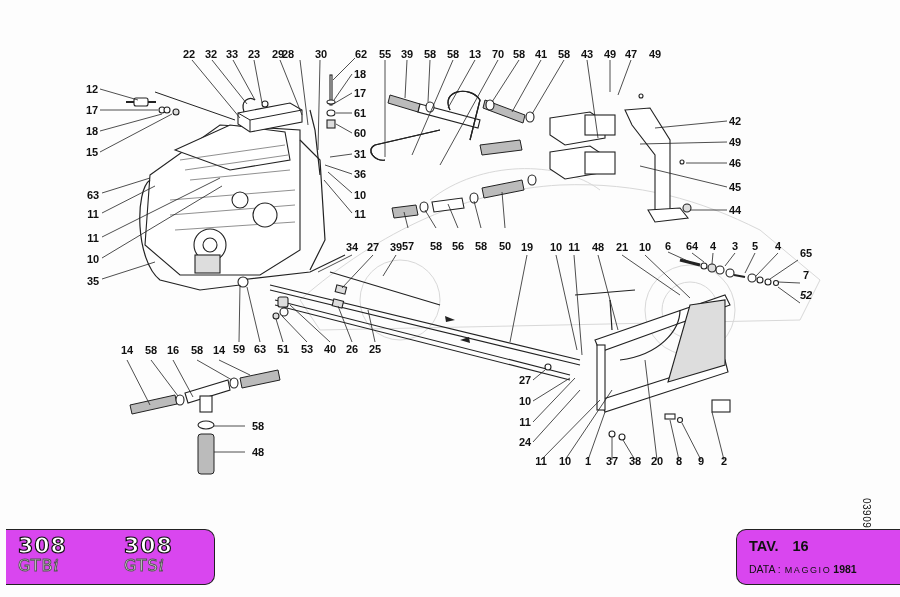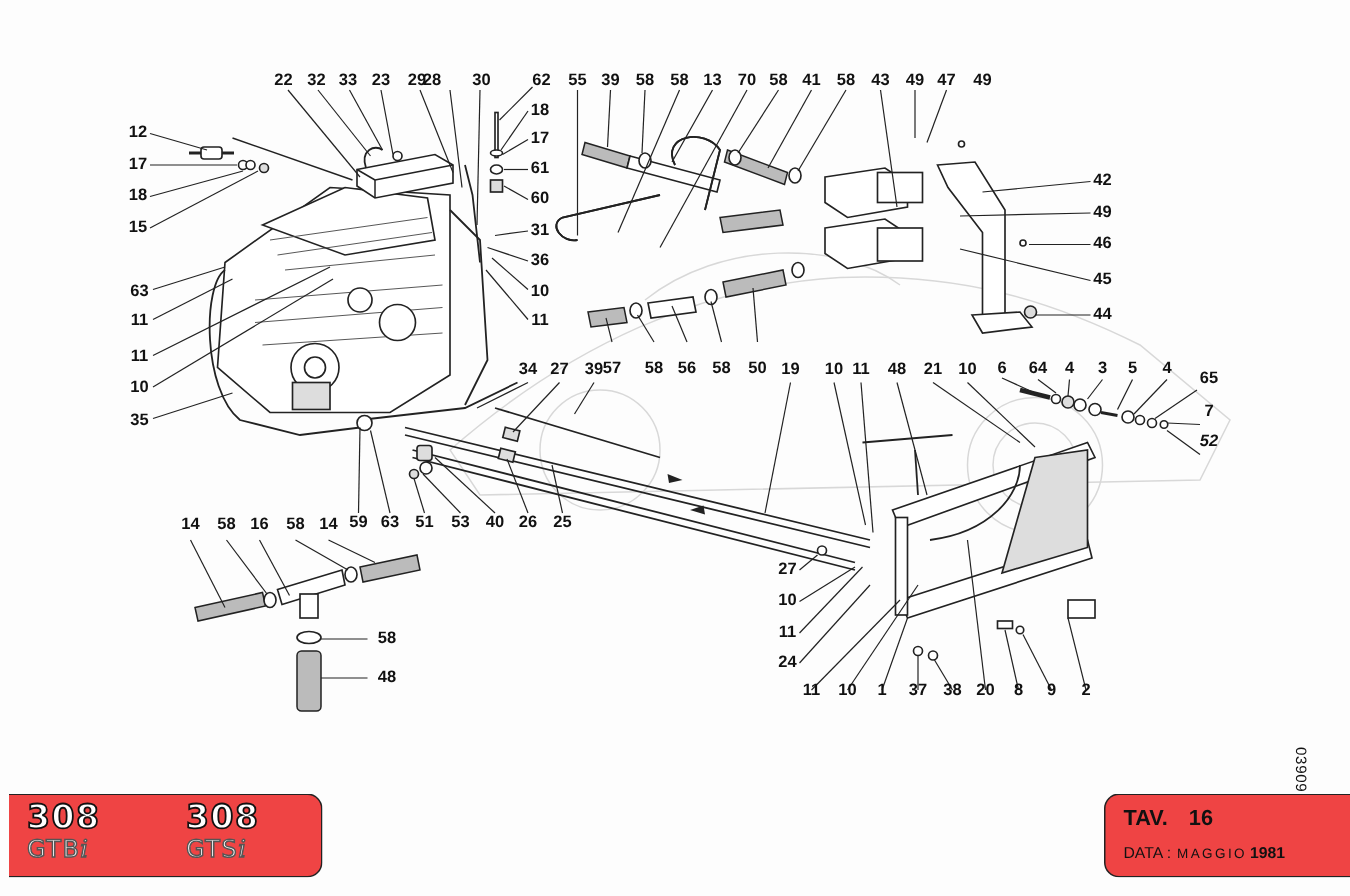--- a/index.html
+++ b/index.html
@@ -7,21 +7,21 @@
   #diagram{position:absolute;left:0;top:0;width:900px;height:520px;}
   .callout{position:absolute;font-family:"Liberation Sans",sans-serif;font-weight:bold;font-size:11px;line-height:11px;color:#111;white-space:nowrap;transform:translate(-50%,-50%);}
   .leader{stroke:#222;stroke-width:0.8;fill:none;}
   .part{stroke:#222;stroke-width:1.1;fill:#fff;}
   .partd{stroke:#222;stroke-width:1.1;fill:#ddd;}
   .hose{stroke:#222;stroke-width:1;fill:#bbb;}
   .pipe{stroke:#222;stroke-width:1.2;fill:none;}
   .ghost{stroke:#d8d8d8;stroke-width:1;fill:none;}
   .flow{fill:#222;}
   #titlebar{position:absolute;left:0;top:529px;width:900px;height:56px;}
-  .box{position:absolute;border:1.5px solid #222;background:#ef4444;}
+  .box{position:absolute;border:1.5px solid #222;background:#d946ef;}
   #logo-box{left:6px;top:0;width:208px;height:54px;border-left:none;border-radius:0 10px 10px 0;}
   #title-box{left:220px;top:0;width:510px;height:54px;border-radius:10px;}
   #tav-box{left:736px;top:0;width:170px;height:54px;border-right:none;border-radius:10px 0 0 10px;}
   .logo{position:absolute;font-family:"DejaVu Sans",sans-serif;font-weight:bold;color:#fff;-webkit-text-stroke:1.2px #111;letter-spacing:1px;}
   .logo.num{font-size:22px;top:3px;}
   .logo.model{font-size:16px;top:26px;-webkit-text-stroke:1px #555;color:#fff;font-weight:normal;}
   .logo .i{font-style:italic;font-family:"DejaVu Serif",serif;}
   #title-text{position:absolute;left:26px;top:20px;font-weight:bold;font-size:12.5px;letter-spacing:0.2px;}
   #tav{position:absolute;left:12px;top:8px;font-weight:bold;font-size:14.5px;}
   #tav-num{margin-left:14px;}

